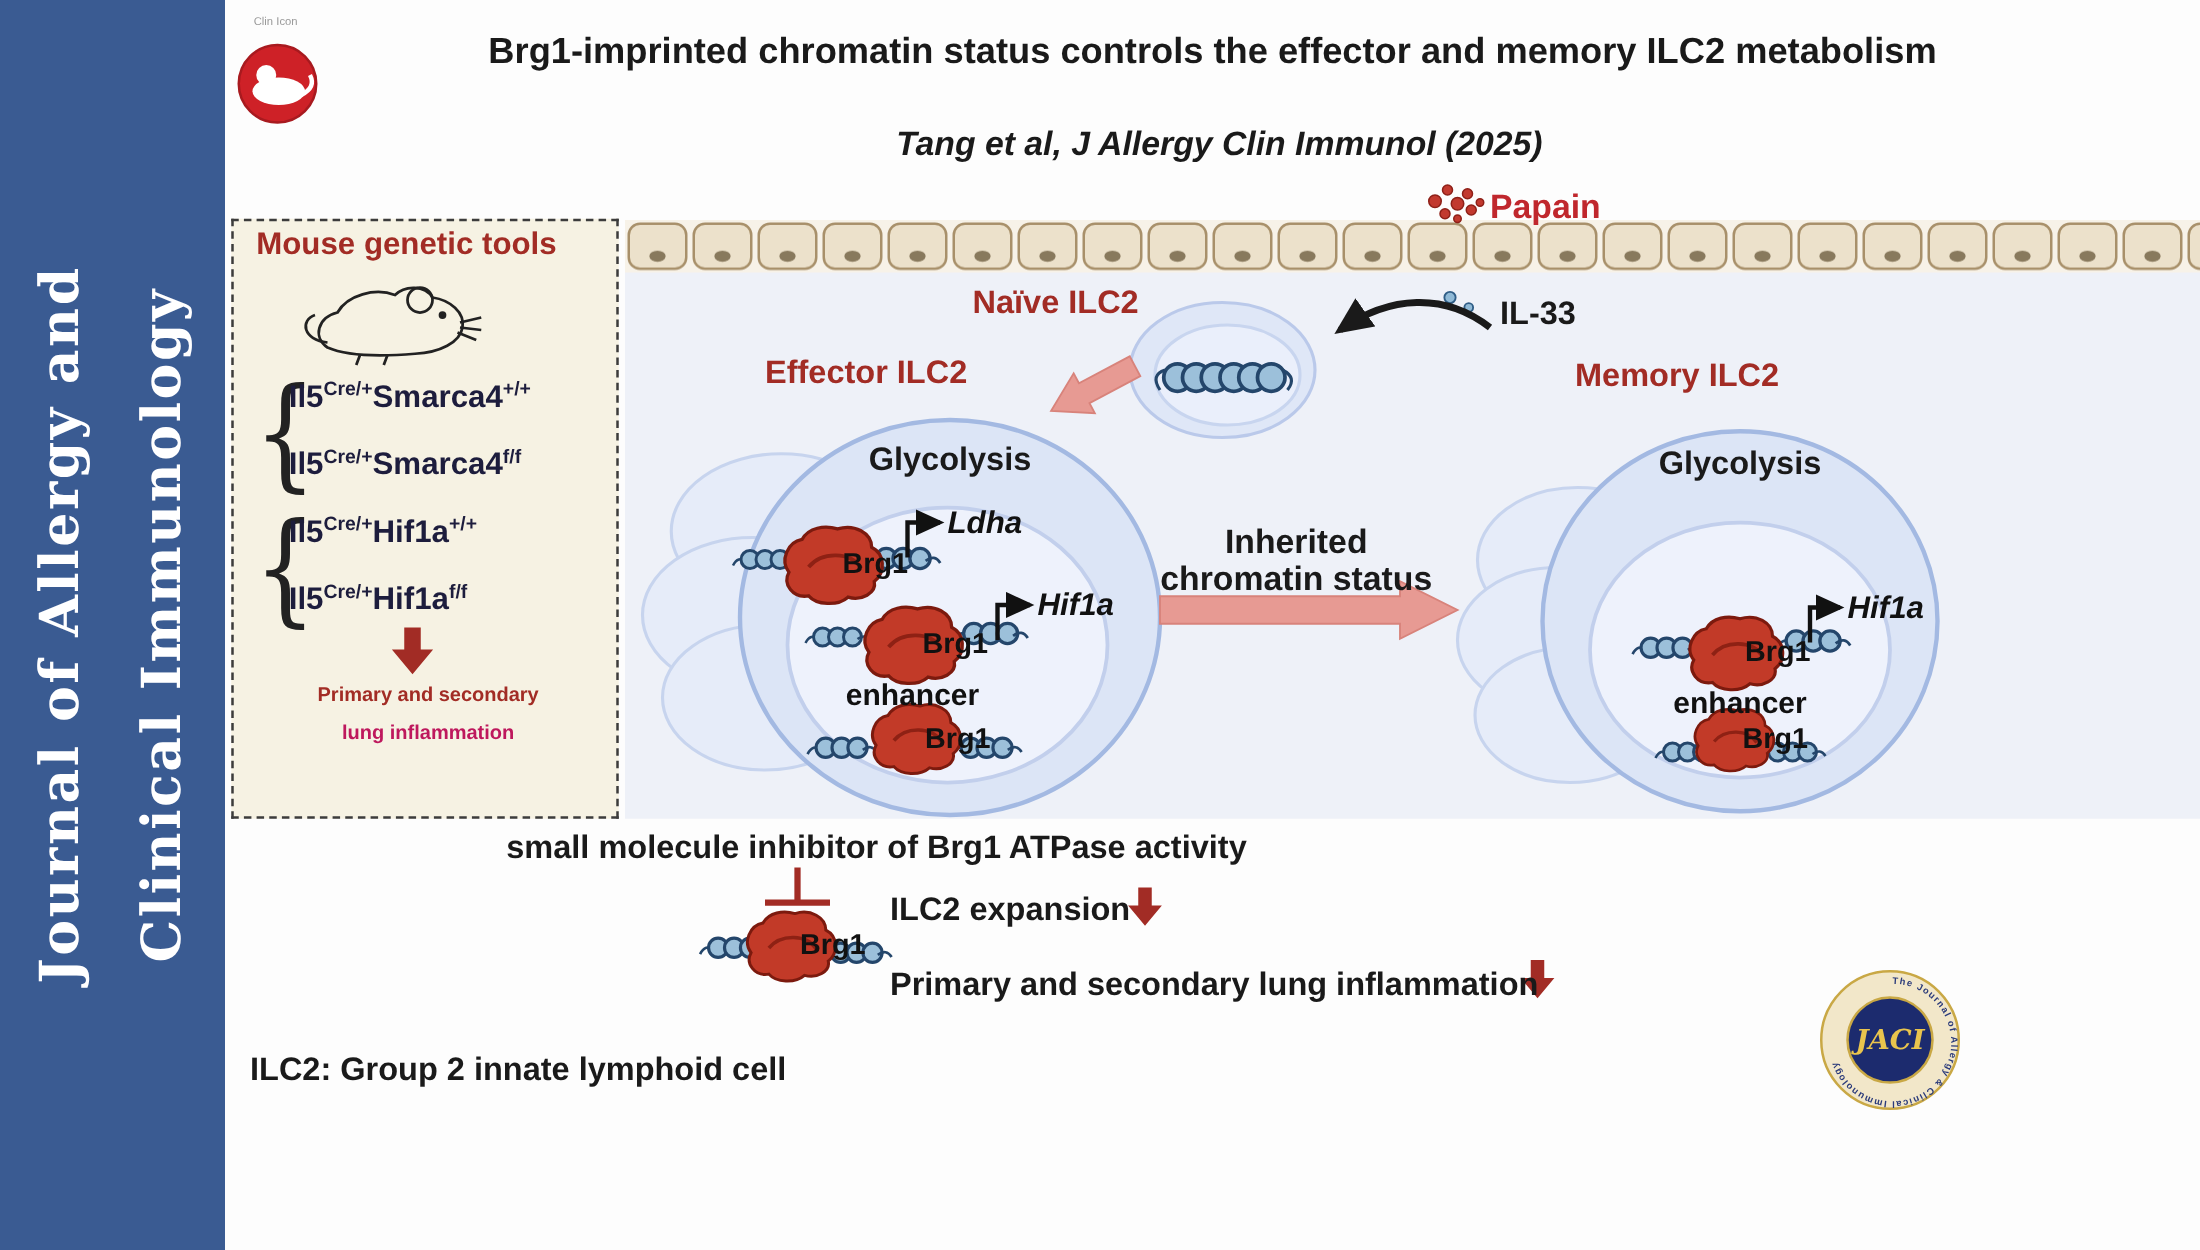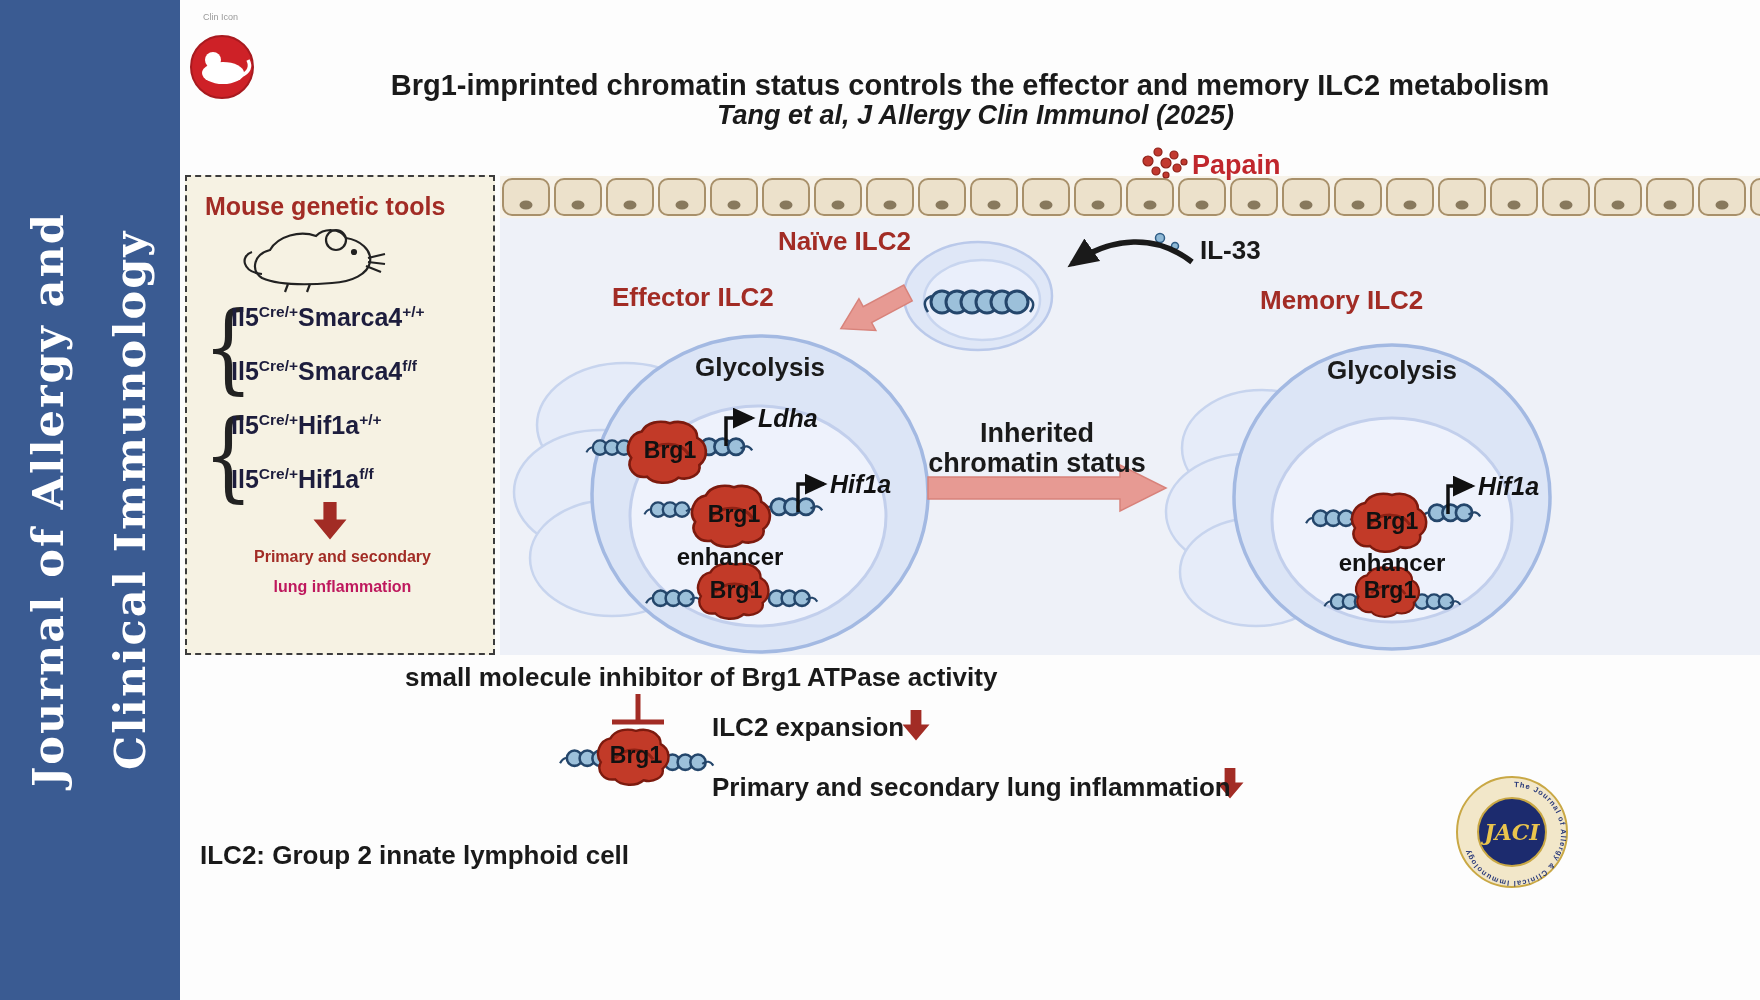--- a/index.html
+++ b/index.html
@@ -13,21 +13,21 @@
           letter-spacing:2px;white-space:nowrap;}
   .v1{left:6px;} .v2{left:88px;}
   
   .t{position:absolute;white-space:nowrap;}
   .title{left:180px;right:0;text-align:center;font-weight:bold;font-size:29px;color:#1a1a1a;}
   .cite{font-style:italic;padding-left:11px;}
   .papain{color:#c0272d;font-weight:bold;font-size:27px;}
   .lbl{font-weight:bold;font-size:26px;color:#1a1a1a;}
   .redlbl{font-weight:bold;font-size:26px;color:#a22c25;}
   .gene{font-weight:bold;font-style:italic;font-size:25px;color:#111;}
-  .brg{position:absolute;width:80px;text-align:center;font-weight:bold;font-size:23px;color:#111;}
+  .brg{position:absolute;width:80px;font-weight:bold;font-size:23px;color:#111;margin-left:44px;}
   .ctr{text-align:center;}
   .caption{font-size:9px;color:#999;}
   
   .gbox{position:absolute;left:185px;top:175px;width:310px;height:480px;background:#f6f2e3;
         border:2.5px dashed #3c3c3c;box-sizing:border-box;}
   .genotype{position:absolute;left:231px;font-weight:bold;font-size:25px;color:#1d1d3d;}
   .genotype sup{font-size:0.62em;}
   .brace{position:absolute;left:197px;font-family:"DejaVu Serif",serif;font-size:98px;
          line-height:106px;color:#222;font-weight:normal;transform:scaleX(0.8);}
   
@@ -199,27 +199,27 @@
       <line x1="612" y1="722" x2="664" y2="722"></line>
     </g>
     <g>
       <use href="#coil" transform="translate(566,748) scale(0.85)"></use>
       <use href="#coil" transform="translate(664,752) scale(0.85)"></use>
       <use href="#blob" transform="translate(598,728) scale(0.95)"></use>
     </g>
   </svg>
 
   <div class="t caption" style="left:203px;top:12px;">Clin Icon</div>
-  <div class="t title" style="top:25px;margin-top:44px;">Brg1-imprinted chromatin status controls the effector and memory ILC2 metabolism</div>
+  <div class="t title" style="top:25px;">Brg1-imprinted chromatin status controls the effector and memory ILC2 metabolism</div>
   <div class="t title cite" style="top:100px;font-size:27px;">Tang et al, J Allergy Clin Immunol (2025)</div>
 
   <div class="t papain" style="left:1192px;top:150px;">Papain</div>
   <div class="t lbl" style="left:1200px;top:235px;">IL-33</div>
 
-  <div class="t" style="left:205px;top:192px;font-weight:bold;font-size:25px;color:#a22c25;">Mouse genetic tools</div>
+  <div class="t" style="left:205px;top:181px;font-weight:bold;font-size:25px;color:#a22c25;">Mouse genetic tools</div>
   <div class="brace" style="top:294px;">{</div>
   <div class="brace" style="top:402px;">{</div>
   <div class="genotype" style="top:303px;"><span>Il5</span><sup>Cre/+</sup><span>Smarca4</span><sup>+/+</sup></div>
   <div class="genotype" style="top:357px;"><span>Il5</span><sup>Cre/+</sup><span>Smarca4</span><sup>f/f</sup></div>
   <div class="genotype" style="top:411px;"><span>Il5</span><sup>Cre/+</sup><span>Hif1a</span><sup>+/+</sup></div>
   <div class="genotype" style="top:465px;"><span>Il5</span><sup>Cre/+</sup><span>Hif1a</span><sup>f/f</sup></div>
   <div class="t ctr" style="left:190px;top:548px;width:305px;font-weight:bold;font-size:16px;color:#a22c25;">Primary and secondary</div>
   <div class="t ctr" style="left:190px;top:578px;width:305px;font-weight:bold;font-size:16px;color:#be185d;">lung inflammation</div>
 
   <div class="t redlbl" style="left:778px;top:226px;">Naïve ILC2</div>

